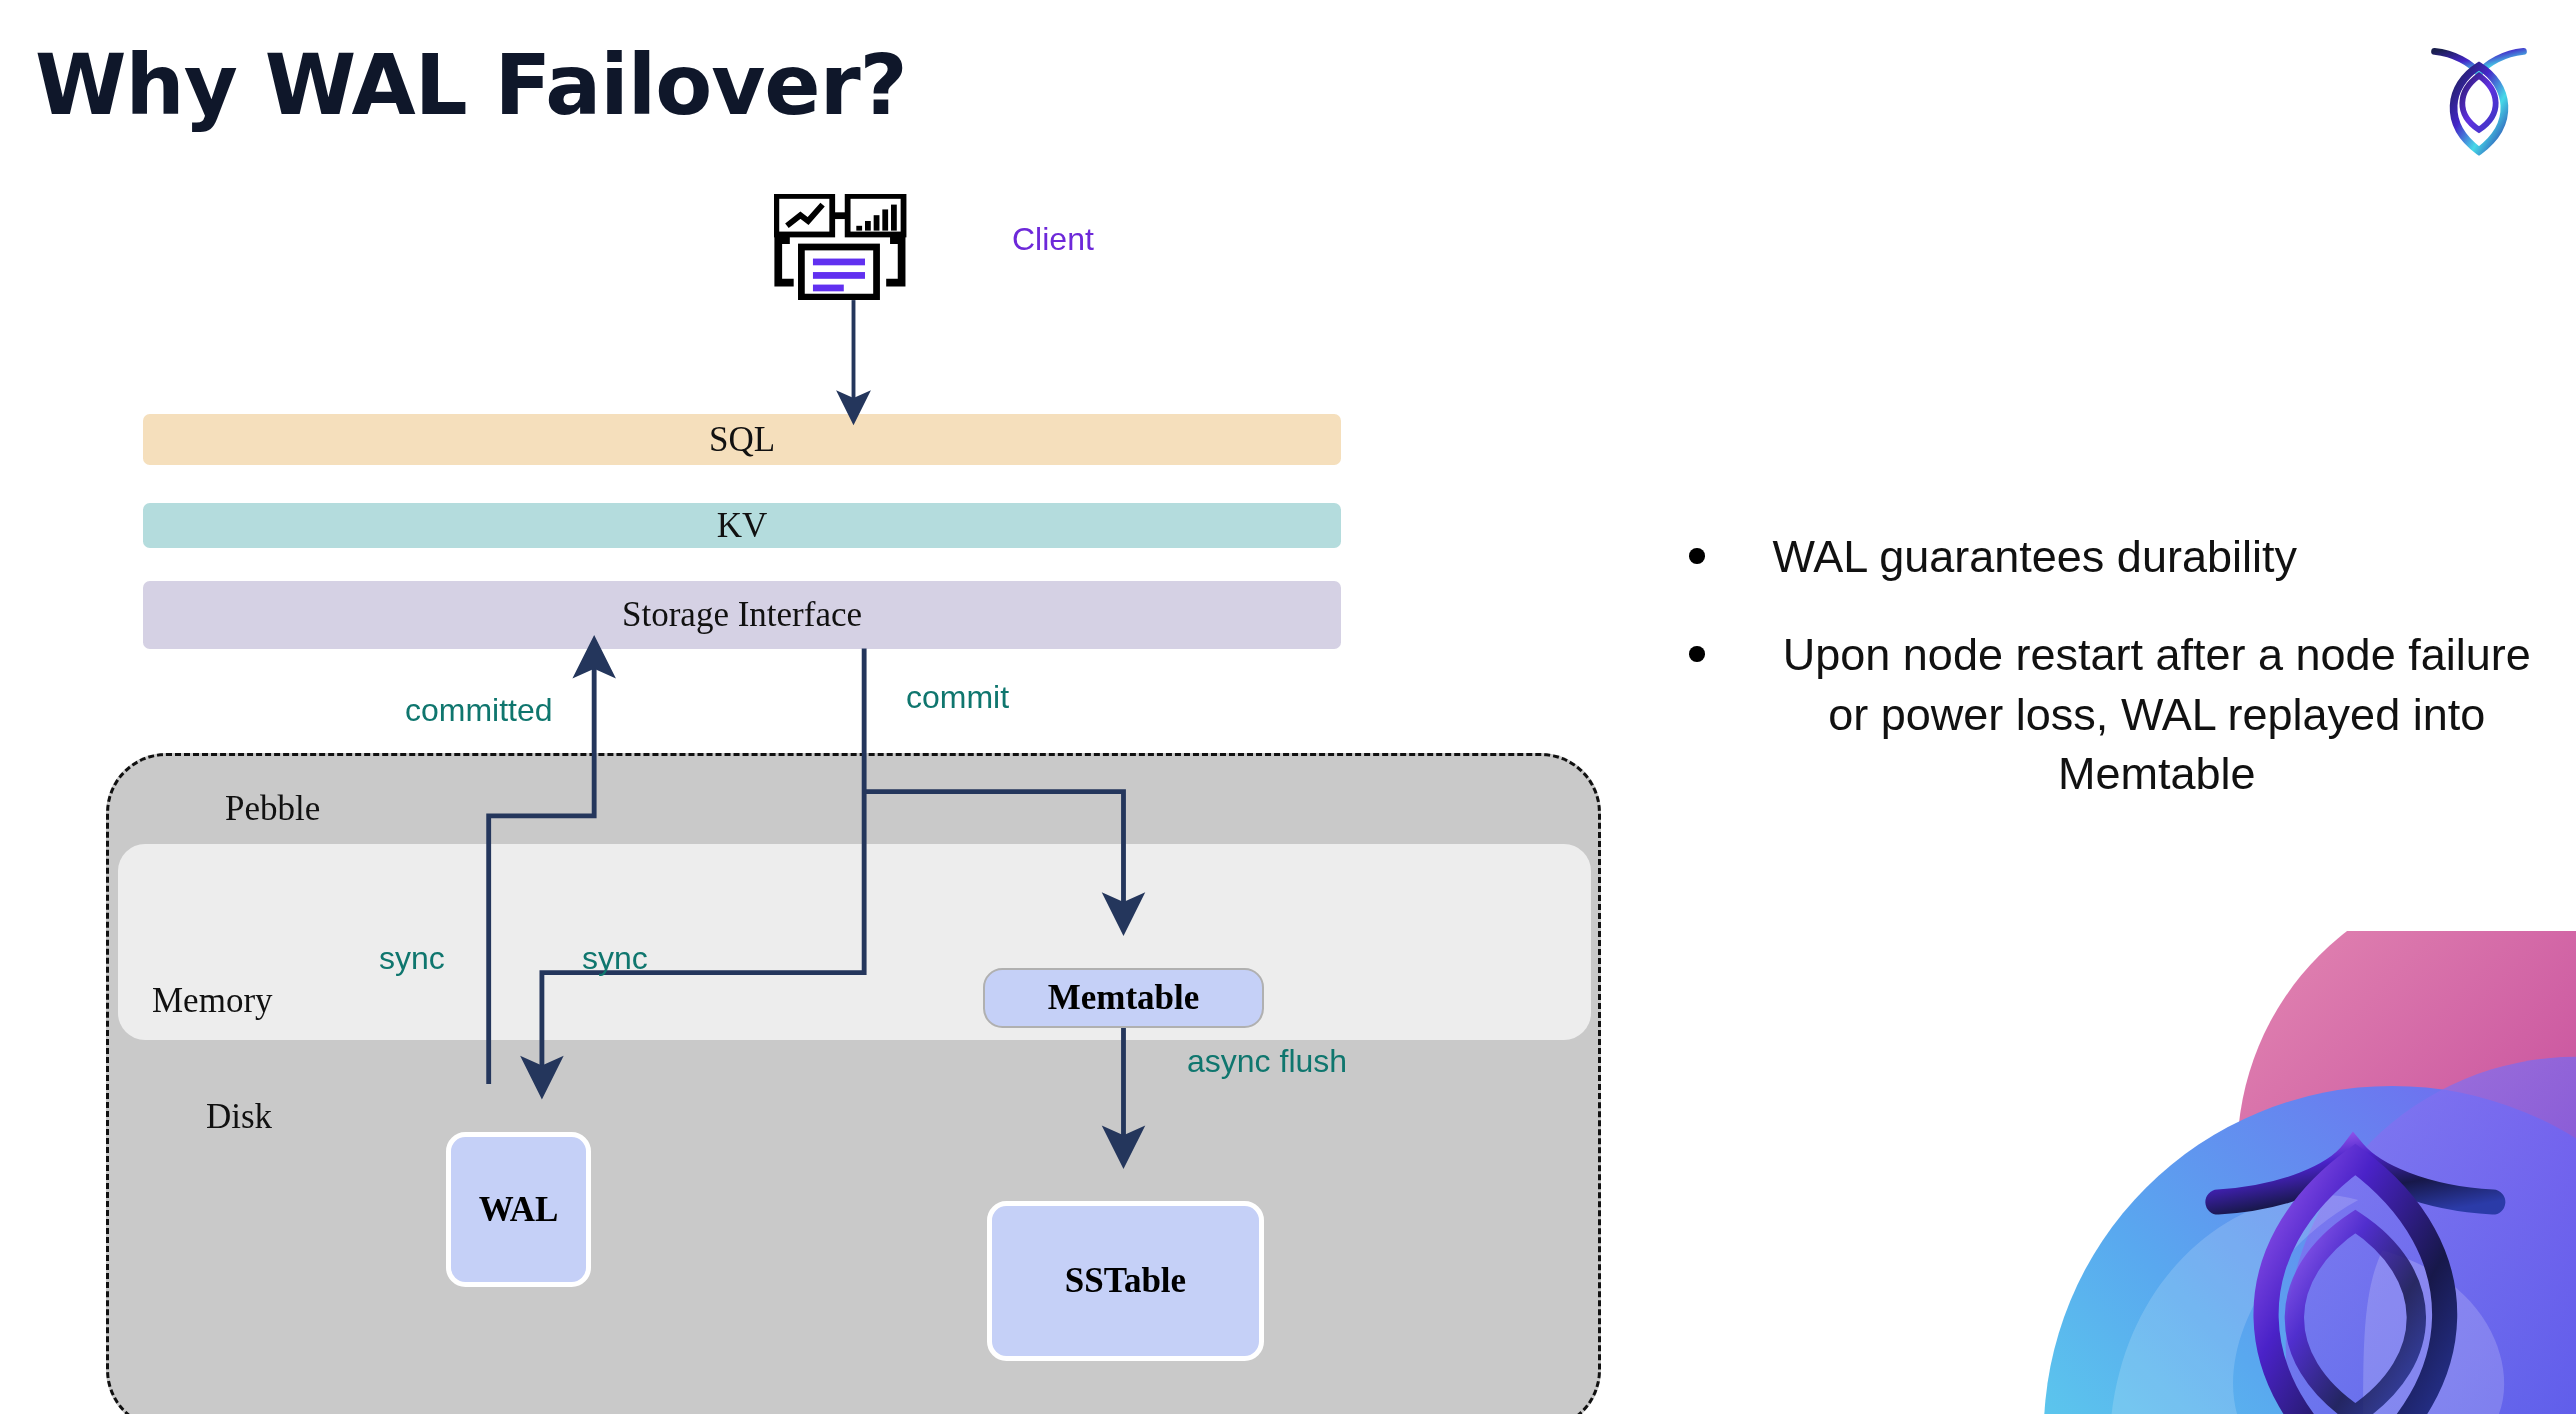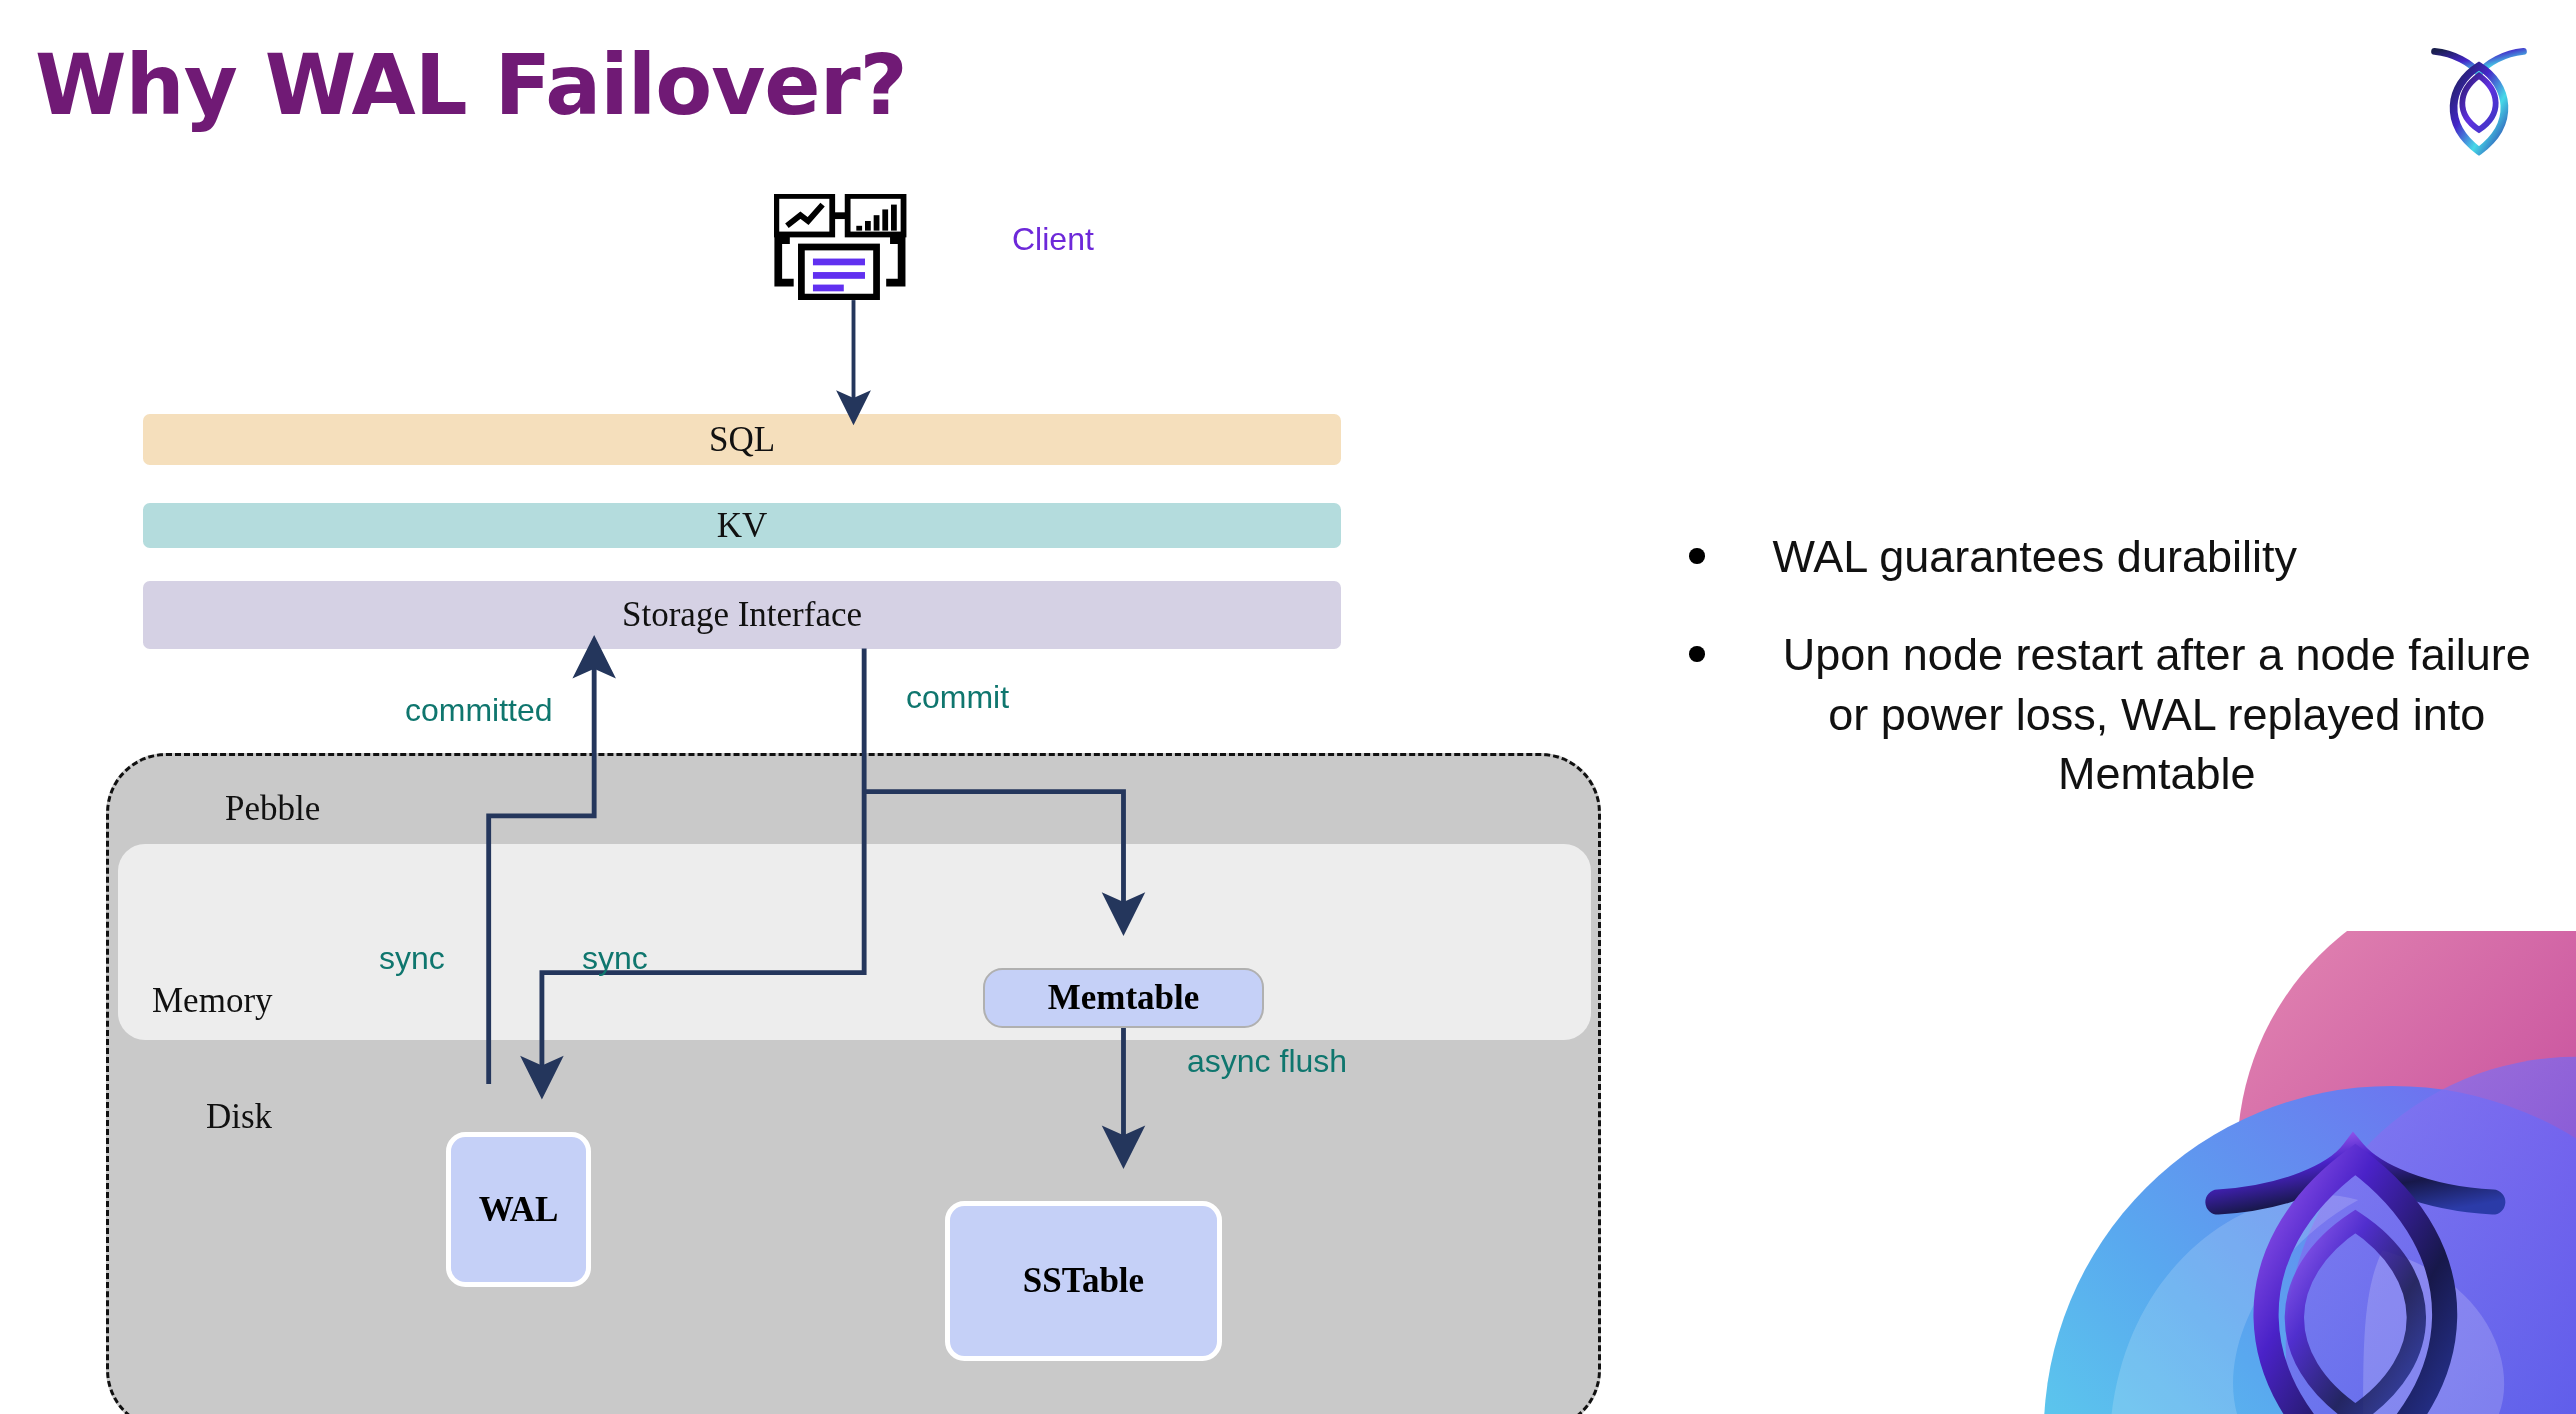--- a/index.html
+++ b/index.html
@@ -17,21 +17,21 @@
 
   
   #slide-title {
     position: absolute;
     left: 35px;
     top: 37px;
     font-family: "DejaVu Sans", sans-serif;
     font-weight: bold;
     font-size: 83px;
     letter-spacing: -1px;
-    color: #701a75;
+    color: #0f172a;
     white-space: nowrap;
   }
 
   
   #brand-logo {
     position: absolute;
     left: 2421px;
     top: 31px;
     width: 116px;
     height: 126px;
@@ -147,21 +147,21 @@
   }
   #node-memtable {
     left: 983px; top: 920px; width: 281px; height: 60px;
     border: 2.9px solid #b0b0b0;
   }
   #node-wal {
     left: 446px; top: 1084px; width: 145px; height: 155px;
     border: 5.8px solid #ffffff;
   }
   #node-sstable {
-    left: 945px; top: 1153px; width: 277px; height: 160px;
+    left: 987px; top: 1153px; width: 277px; height: 160px;
     border: 5.8px solid #ffffff;
   }
 
   
   .edge-label {
     position: absolute;
     font-family: "Liberation Sans", sans-serif;
     font-size: 32px;
     color: #0f766e;
     white-space: nowrap;

